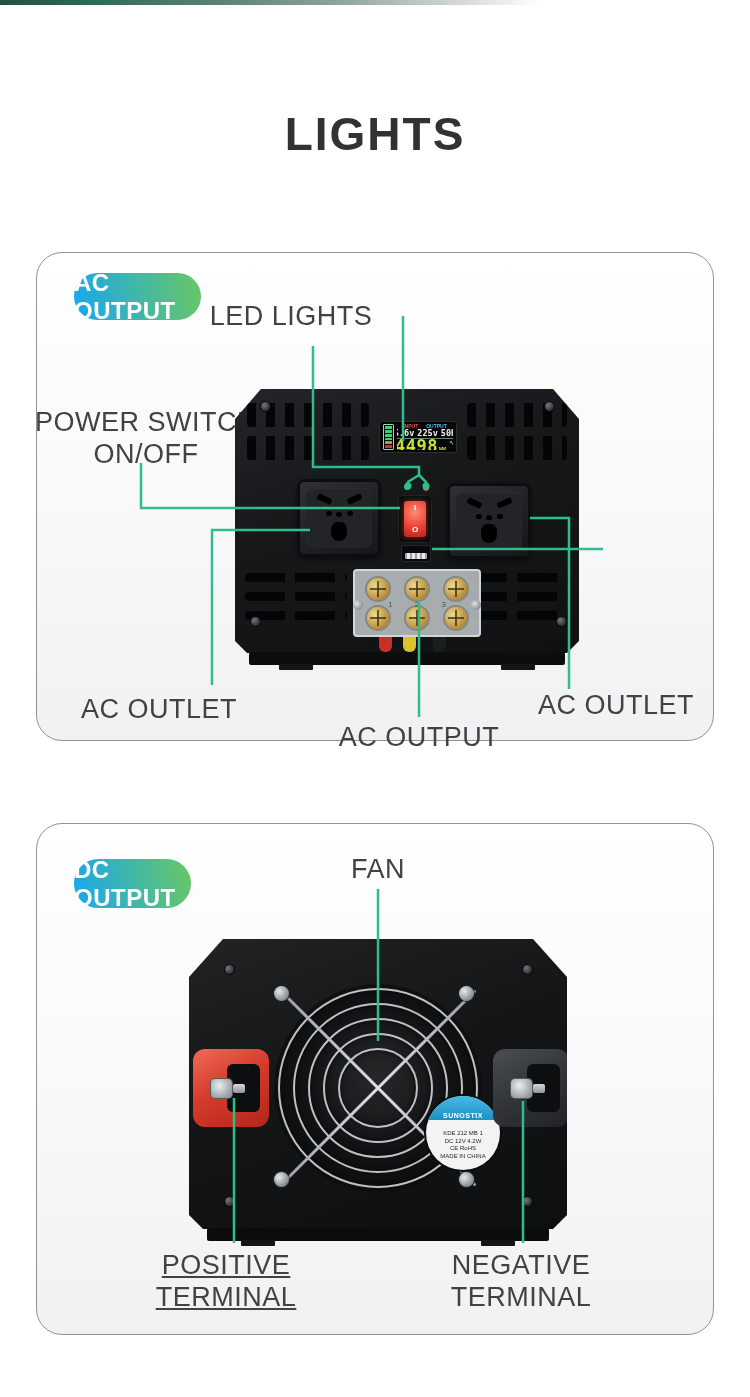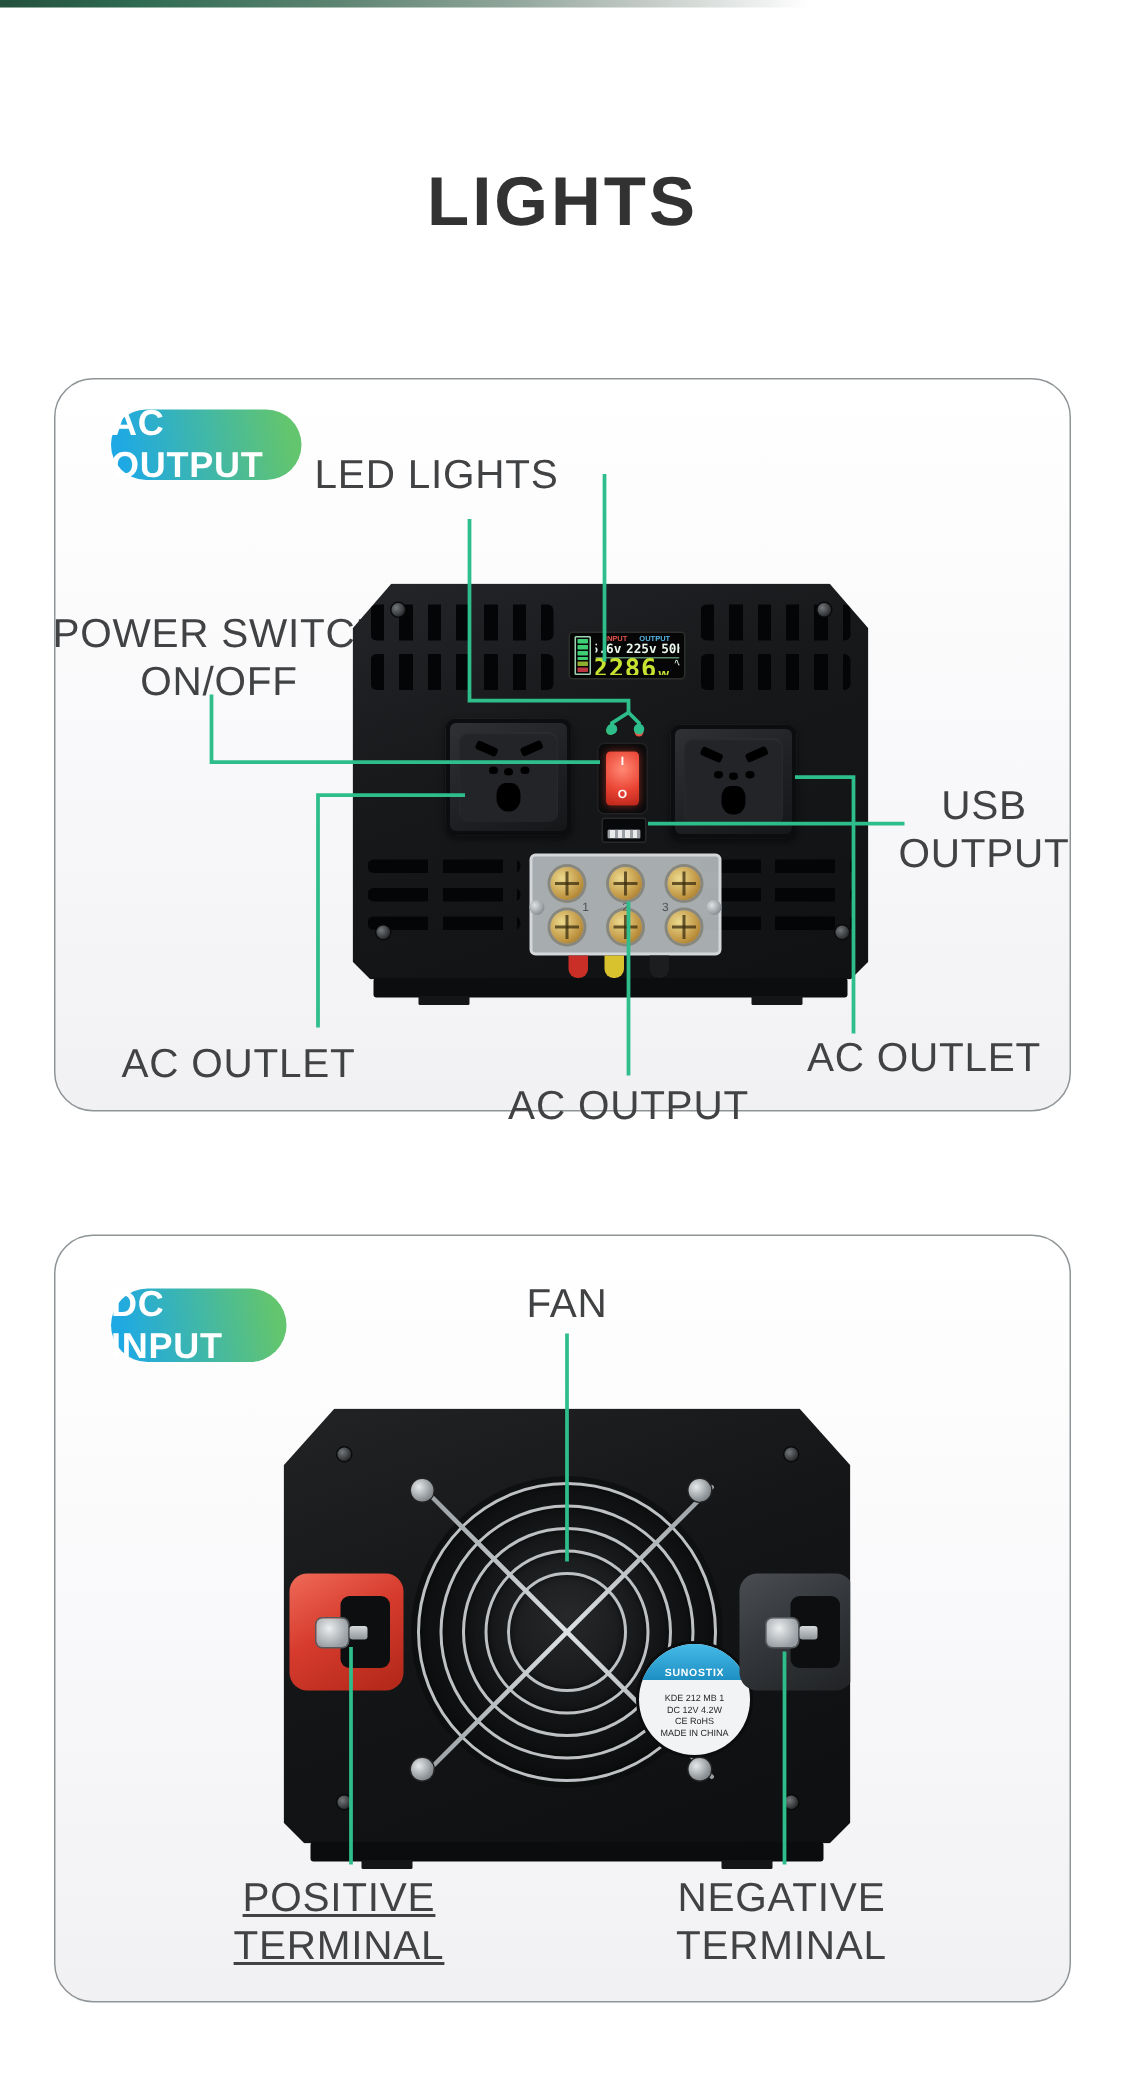--- a/index.html
+++ b/index.html
@@ -164,24 +164,20 @@
 
 <section class="panel" id="panel-ac">
 
   <div class="badge" id="badge-ac">AC OUTPUT</div>
 
   <div class="lbl" style="left:254px;top:47px;">LED LIGHTS</div>
   <div class="lbl" style="left:109px;top:153px;">
     <span>POWER SWITCH</span><br>
     <span>ON/OFF</span>
   </div>
-  <div class="lbl" style="left:619px;top:268px;">
-    <span>USB</span><br>
-    <span>OUTPUT</span>
-  </div>
   <div class="lbl" style="left:122px;top:440px;">AC OUTLET</div>
   <div class="lbl" style="left:579px;top:436px;">AC OUTLET</div>
   <div class="lbl" style="left:382px;top:468px;">
     <span>AC OUTPUT</span><br>
   </div>
 
   <div class="device1">
     <div class="ventv" style="left:12px;top:14px;width:122px;">
       <div class="vrow"></div>
         <div class="vrow"></div>
@@ -218,21 +214,21 @@
         <div class="lcd-tags">
           <span class="lcd-tag-in">INPUT</span>
           <span class="lcd-tag-out">OUTPUT</span>
         </div>
         <div class="lcd-row1">
           <span>25.6v</span>
           <span>225v</span>
           <span>50Hz</span>
         </div>
         <div class="lcd-row2">
-          <span class="lcd-power">2286</span>
+          <span class="lcd-power">4498</span>
           <span class="lcd-unit">w</span>
           <span class="lcd-wave">∿</span>
         </div>
       </div>
     </div>
 
     <div class="led led-green"></div>
     <div class="led led-red"></div>
 
     <div class="switch">
@@ -305,21 +301,21 @@
     <polyline points="104,210 104,255 363,255"></polyline>
     <polyline points="273,277 175,277 175,432"></polyline>
     <line x1="395" y1="296" x2="566" y2="296"></line>
     <polyline points="493,265 532,265 532,436"></polyline>
     <line x1="382" y1="348" x2="382" y2="464"></line>
   </svg>
 </section>
 
 <section class="panel" id="panel-dc">
 
-  <div class="badge" id="badge-dc">DC INPUT</div>
+  <div class="badge" id="badge-dc">DC OUTPUT</div>
 
   <div class="lbl" style="left:341px;top:29px;">FAN</div>
   <div class="lbl" style="left:189px;top:425px;text-decoration:underline;">
     <span>POSITIVE</span><br>
     <span>TERMINAL</span>
   </div>
   <div class="lbl" style="left:484px;top:425px;">
     <span>NEGATIVE</span><br>
     <span>TERMINAL</span>
   </div>

